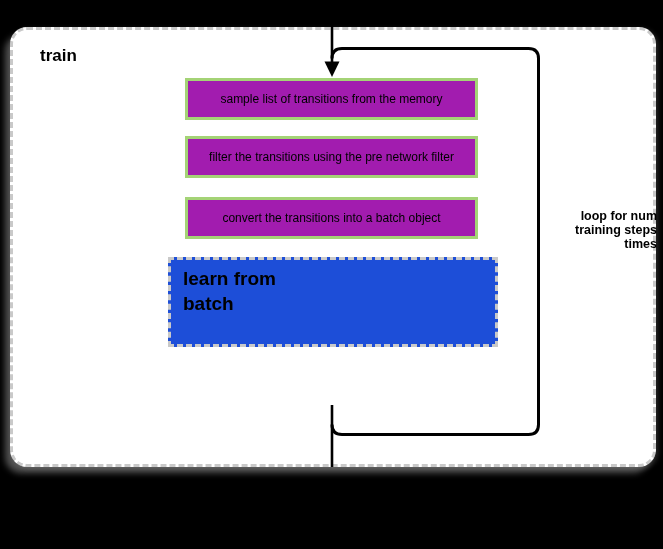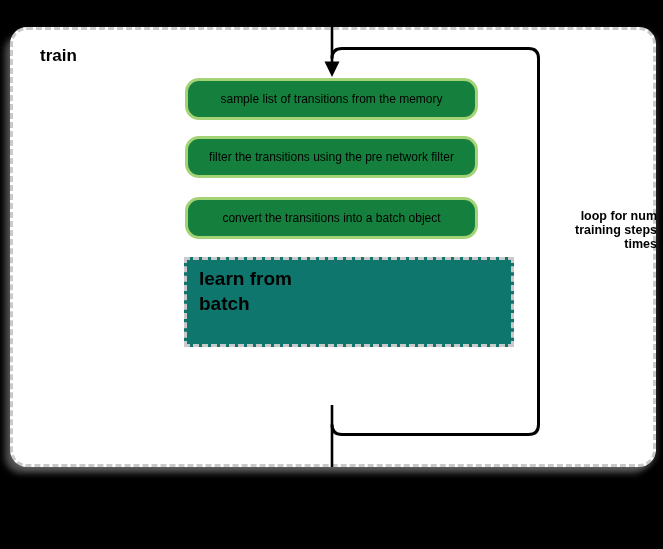--- a/index.html
+++ b/index.html
@@ -28,34 +28,34 @@
   .panel-title{
     position:absolute;left:40px;top:46px;
     font-size:17px;font-weight:bold;color:#000;
     z-index:4;
   }
   svg.flow{position:absolute;left:0;top:0;width:663px;height:549px;z-index:2;pointer-events:none;}
   .flow-stroke{stroke:var(--flow-line);fill:none;}
   .flow-fill{fill:var(--flow-line);stroke:none;}
   .activity{
     position:absolute;left:185px;width:293px;
-    background:#15803d;
+    background:#a21caf;
     border:3px solid var(--activity-border);
-    border-radius:14px;
+    border-radius:0;
     display:flex;align-items:center;justify-content:center;
     font-size:12px;color:#000;text-align:center;
     z-index:3;
   }
   .activity.a1{top:78px;height:42px;}
   .activity.a2{top:136px;height:42px;}
   .activity.a3{top:197px;height:42px;}
   .activity.a4{top:367px;height:40px;}
   .group-box{
-    position:absolute;left:184px;top:257px;width:330px;height:90px;
-    background:#0f766e;
+    position:absolute;left:168px;top:257px;width:330px;height:90px;
+    background:#1d4ed8;
     border:3px dashed var(--dashed-border);
     z-index:3;
   }
   .group-label{
     padding:6px 12px;
     font-size:19px;font-weight:bold;color:#000;
     line-height:1.32;
     white-space:pre-line;
   }
   .loop-label{

